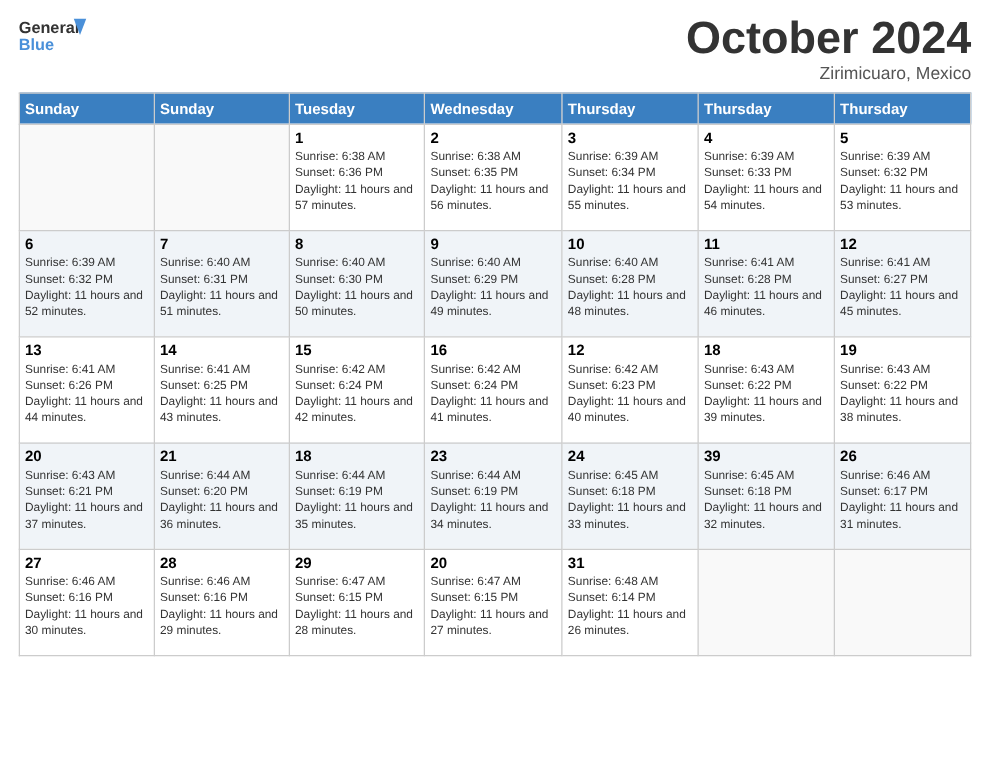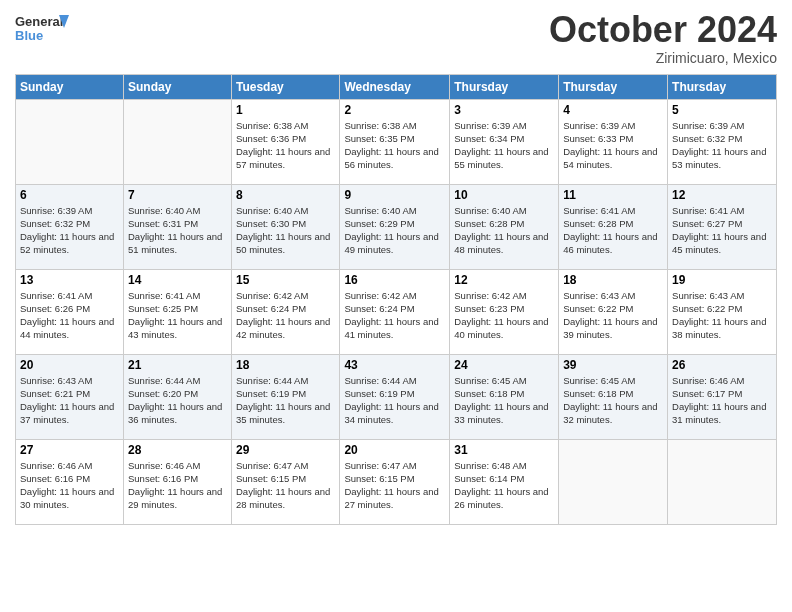--- a/index.html
+++ b/index.html
@@ -202,21 +202,21 @@
           </td>
           <td>
             <span class="day-num">21</span>
             <div class="cell-info">Sunrise: 6:44 AM<br>Sunset: 6:20 PM<br>Daylight: 11 hours and 36 minutes.</div>
           </td>
           <td>
             <span class="day-num">18</span>
             <div class="cell-info">Sunrise: 6:44 AM<br>Sunset: 6:19 PM<br>Daylight: 11 hours and 35 minutes.</div>
           </td>
           <td>
-            <span class="day-num">43</span>
+            <span class="day-num">23</span>
             <div class="cell-info">Sunrise: 6:44 AM<br>Sunset: 6:19 PM<br>Daylight: 11 hours and 34 minutes.</div>
           </td>
           <td>
             <span class="day-num">24</span>
             <div class="cell-info">Sunrise: 6:45 AM<br>Sunset: 6:18 PM<br>Daylight: 11 hours and 33 minutes.</div>
           </td>
           <td>
             <span class="day-num">39</span>
             <div class="cell-info">Sunrise: 6:45 AM<br>Sunset: 6:18 PM<br>Daylight: 11 hours and 32 minutes.</div>
           </td>

